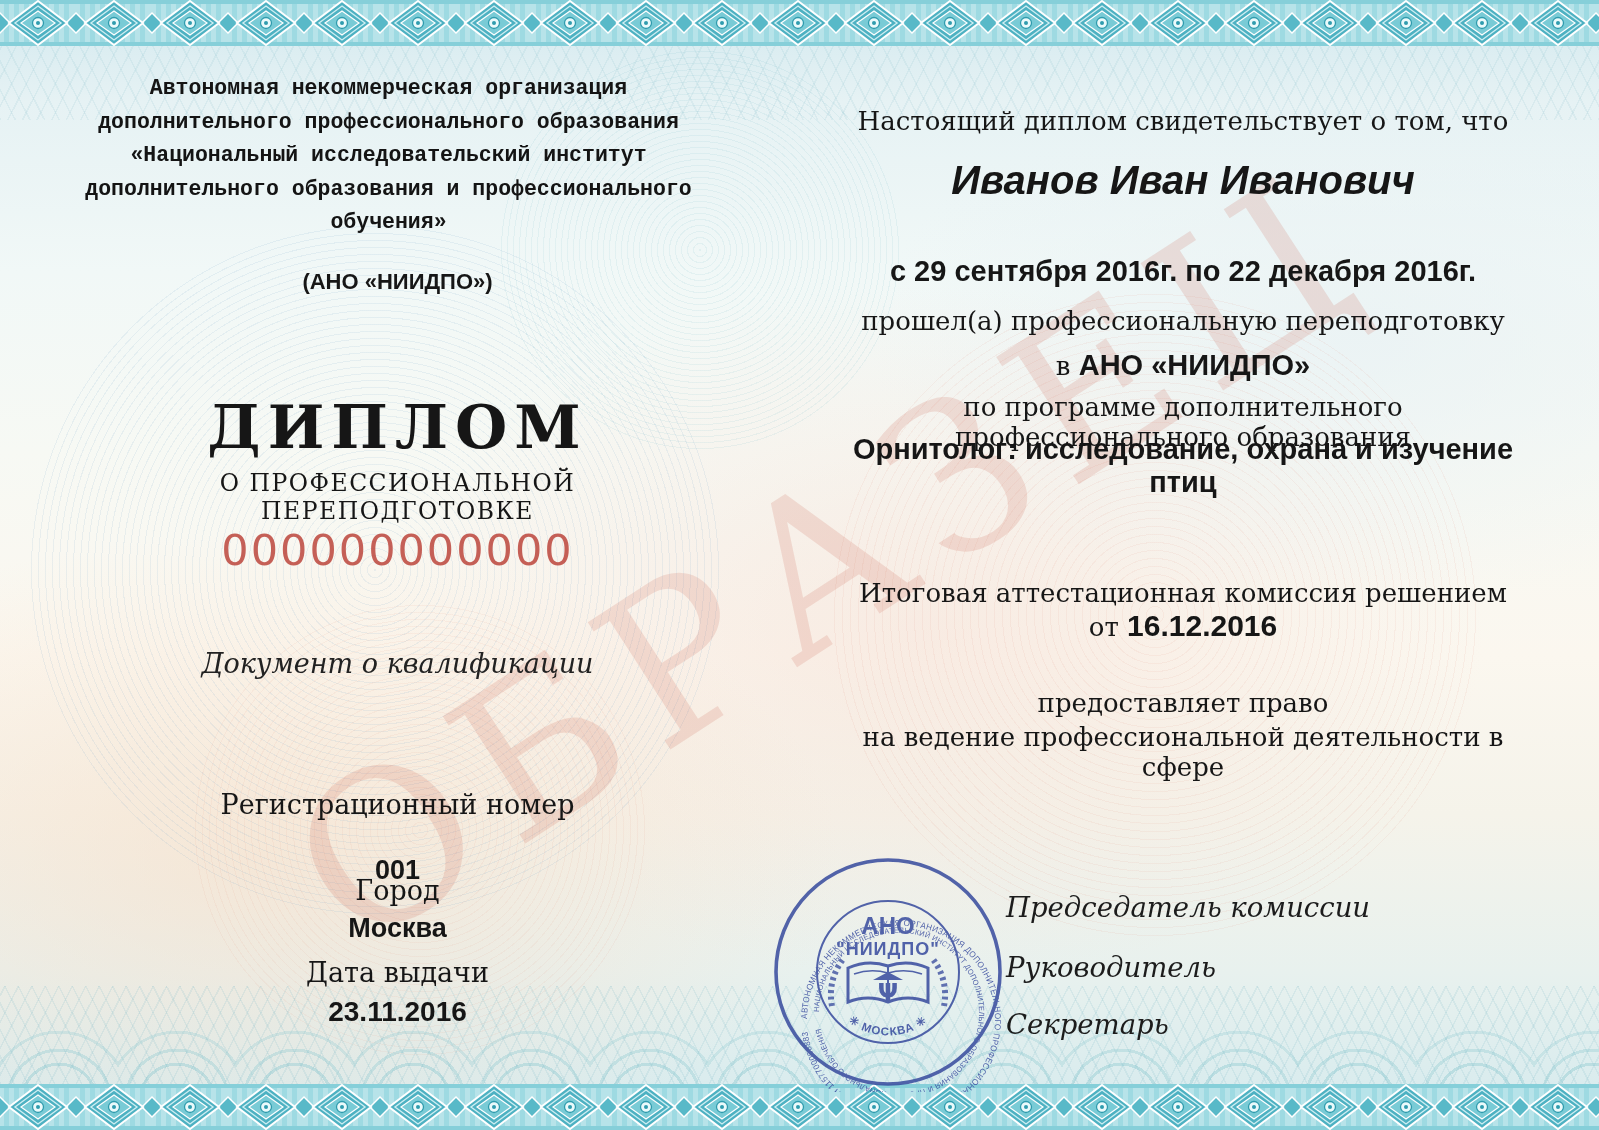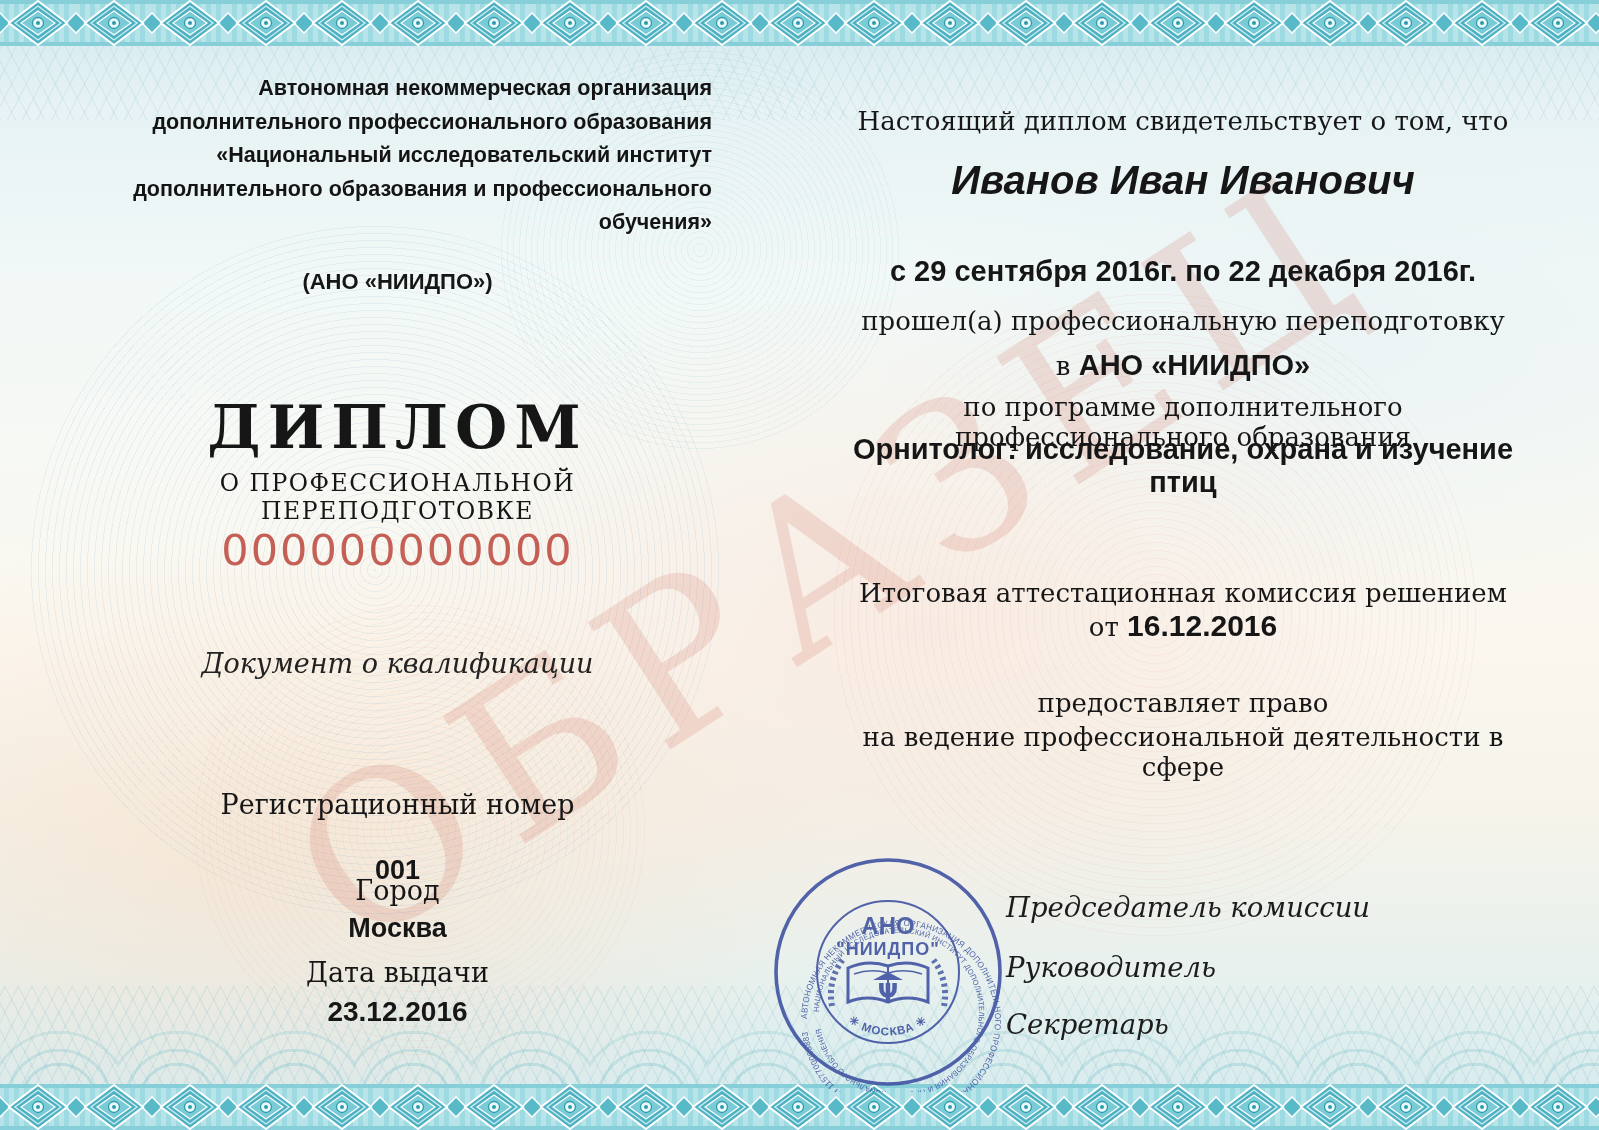--- a/index.html
+++ b/index.html
@@ -37,21 +37,21 @@
   
   .watermark{left:120px;top:110px;width:1420px;height:900px;display:flex;align-items:center;justify-content:center;
     transform:rotate(-33deg);z-index:1;pointer-events:none;
     font-family:"DejaVu Serif",serif;font-size:208px;letter-spacing:20px;font-weight:500;
     color:rgba(198,90,68,0.16);white-space:nowrap;}
   
   .txt{z-index:3;text-align:center;}
   .serif{font-family:"DejaVu Serif",serif;}
   .sansb{font-family:"Liberation Sans","DejaVu Sans",sans-serif;font-weight:bold;}
   
-  .org-block{left:87px;top:72px;width:625px;font-family:Liberation Sans, sans-serif;font-weight:bold;font-size:21.5px;line-height:33.5px;color:#141414;text-align:right;}
+  .org-block{left:76px;top:72px;width:625px;font-family:Liberation Mono, monospace;font-weight:bold;font-size:21.5px;line-height:33.5px;color:#141414;}
   .org-short{left:85px;top:269px;width:625px;font-size:22px;}
   .dip-title{left:85px;top:392px;width:625px;font-size:60px;font-weight:600;letter-spacing:7px;}
   .dip-sub{left:85px;top:469px;width:625px;font-size:23.5px;font-weight:500;letter-spacing:1.5px;}
   .dip-num{left:85px;top:525px;width:625px;font-family:"DejaVu Sans",sans-serif;font-size:43px;letter-spacing:2px;color:rgba(185,62,52,0.82);}
   .doc-type{left:85px;top:648px;width:625px;font-style:italic;font-size:27px;color:#222;}
   .fld-label{left:85px;width:625px;font-size:27px;}
   .fld-value{left:85px;width:625px;font-size:27px;}
   .reg-label{top:789px;} .reg-value{top:827px;margin-top:28px;}
   .city-label{top:875px;} .city-value{top:913px;}
   .date-label{top:957px;} .date-value{top:996px;font-size:28px;}
@@ -155,21 +155,21 @@
   <div class="layer txt serif dip-title">ДИПЛОМ</div>
   <div class="layer txt serif dip-sub">О ПРОФЕССИОНАЛЬНОЙ ПЕРЕПОДГОТОВКЕ</div>
   <div class="layer txt dip-num">000000000000</div>
   <div class="layer txt serif doc-type">Документ о квалификации</div>
 
   <div class="layer txt serif fld-label reg-label">Регистрационный номер</div>
   <div class="layer txt sansb fld-value reg-value">001</div>
   <div class="layer txt serif fld-label city-label">Город</div>
   <div class="layer txt sansb fld-value city-value">Москва</div>
   <div class="layer txt serif fld-label date-label">Дата выдачи</div>
-  <div class="layer txt sansb fld-value date-value">23.12.2016</div>
+  <div class="layer txt sansb fld-value date-value">23.11.2016</div>
 
   <div class="layer txt serif rcol intro">Настоящий диплом свидетельствует о том, что</div>
   <div class="layer txt sansb rcol holder">Иванов Иван Иванович</div>
   <div class="layer txt sansb rcol period">с 29 сентября 2016г. по 22 декабря 2016г.</div>
   <div class="layer txt serif rcol completed">прошел(а) профессиональную переподготовку</div>
   <div class="layer txt rcol atline">
     <span class="serif">в </span><span class="at-org">АНО «НИИДПО»</span>
   </div>
   <div class="layer txt serif rcol prog-label">по программе дополнительного профессионального образования</div>
   <div class="layer txt sansb rcol prog-name">Орнитолог: исследование, охрана и изучение птиц</div>

